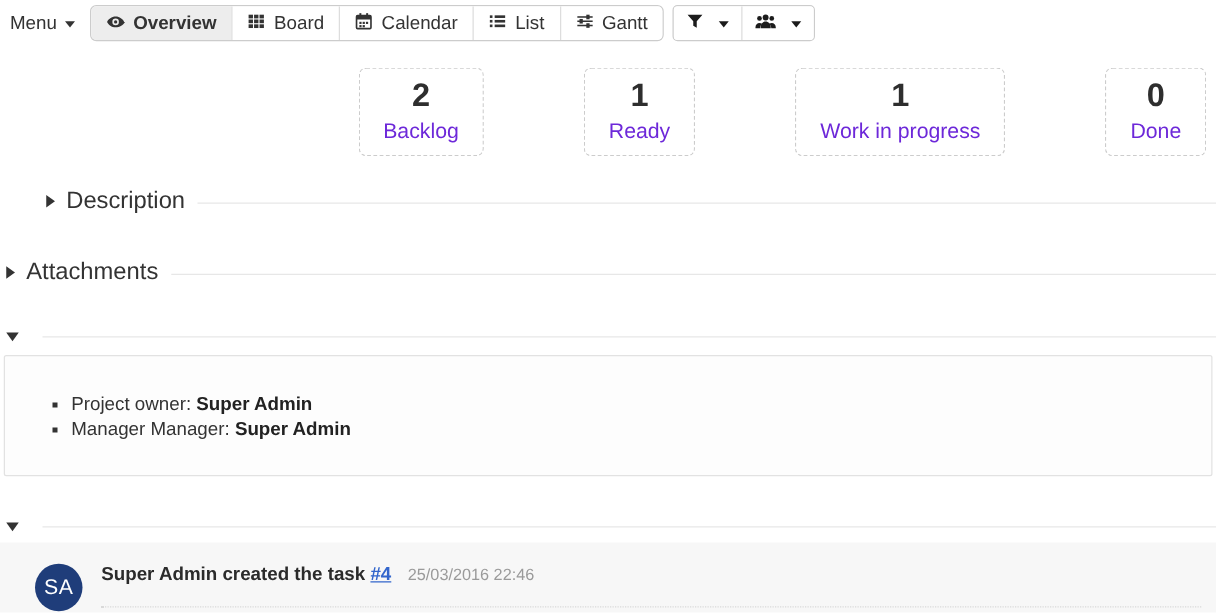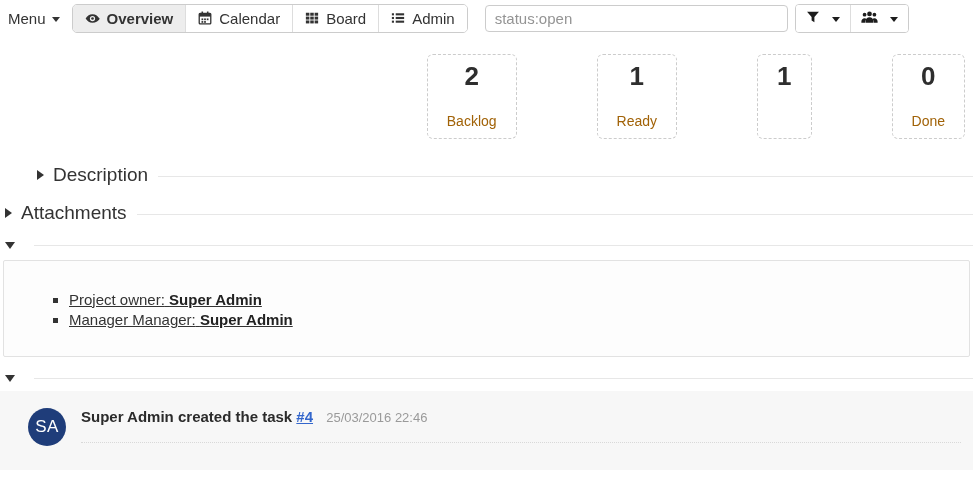--- a/index.html
+++ b/index.html
@@ -4,47 +4,47 @@
 <style>
   * { box-sizing: border-box; margin: 0; padding: 0; }
   html, body { width: 973px; height: 490px; overflow: hidden; background: #fff; }
   body { font-family: "Liberation Sans", "DejaVu Sans", sans-serif; color: #333; }
 
   
   .toolbar { display: flex; align-items: center; padding: 4px 24px 3px 8px; height: 35px; }
   .menu-dropdown { display: inline-flex; align-items: center; font-size: 15px; color: #333; cursor: pointer; margin-right: 12px; }
   .caret { display: inline-block; width: 0; height: 0; border-left: 4px solid transparent; border-right: 4px solid transparent; border-top: 5px solid currentColor; margin-left: 6px; position: relative; top: 1px; }
   .view-switcher { display: inline-flex; border: 1px solid #ccc; border-radius: 5px; overflow: hidden; background: #fff; }
-  .view-tab { display: inline-flex; align-items: center; gap: 7px; padding: 5px 12px; font-size: 15px; color: #333; text-decoration: none; border-left: 1px solid #ddd; background: #fff; cursor: pointer; }
+  .view-tab { display: inline-flex; align-items: flex-start; gap: 7px; padding: 5px 12px; font-size: 15px; color: #333; text-decoration: none; border-left: 1px solid #ddd; background: #fff; cursor: pointer; }
   .view-tab:first-child { border-left: none; }
   .view-tab.active { background: var(--active_tab_bg, #efefef); font-weight: bold; }
   .view-tab svg { display: block; }
   .search-input { margin-left: 17px; width: 303px; height: 27px; border: 1px solid #ccc; border-radius: 4px; padding: 3px 9px; font-size: 15px; color: #949494; font-family: inherit; outline: none; }
   .filter-group { display: inline-flex; border: 1px solid #ccc; border-radius: 4px; overflow: hidden; margin-left: 7px; background: #fff; }
   .filter-btn { display: inline-flex; align-items: center; gap: 6px; padding: 5px 10px; border: none; background: #fff; color: #1c1c1c; cursor: pointer; border-left: 1px solid #ddd; height: 27px; }
   .filter-btn:first-child { border-left: none; }
 
   
   .summary-row { display: flex; justify-content: flex-end; gap: 80px; padding-right: 8px; margin-top: 19px; }
   .summary-card { display: block; border: 1px dashed #ccc; border-radius: 6px; padding: 7px 19px 9px 19px; text-align: center; text-decoration: none; }
   .card-count { display: block; font-size: 26px; font-weight: bold; color: #2e2e2e; line-height: 1.15; }
-  .card-label { display: block; font-size: 14px; color: #a16207; margin-top: 21px; white-space: nowrap; }
-
-  
-  .accordion-title { display: flex; align-items: center; font-size: 19px; font-weight: normal; color: #333; margin-top: 16px; padding-left: 5px; cursor: pointer; }
+  .card-label { display: block; font-size: 17px; color: #6d28d9; margin-top: 3px; white-space: nowrap; }
+
+  
+  .accordion-title { display: flex; align-items: center; font-size: 19px; font-weight: normal; color: #333; margin-top: 35px; padding-left: 5px; cursor: pointer; }
   .accordion-title.first { margin-top: 25px; padding-left: 37px; }
   .tri { flex: none; margin-right: 9px; }
   .tri-right { width: 0; height: 0; border-top: 5px solid transparent; border-bottom: 5px solid transparent; border-left: 7px solid #333; }
   .tri-down  { width: 0; height: 0; border-left: 5px solid transparent; border-right: 5px solid transparent; border-top: 7px solid #333; position: relative; top: 2px; }
   .rule { flex: 1; border-top: 1px solid #e7e7e7; margin-left: 10px; position: relative; top: 2px; }
 
   
   .info-panel { margin: 13px 3px 0 3px; border: 1px solid #e2e2e2; border-radius: 2px; background: #fdfdfd; padding: 27px 20px 25px 20px; }
   .info-panel ul { list-style: square; padding-left: 33px; }
-  .info-panel li { font-size: 15px; color: #333; margin: 3px 12px; text-decoration: underline; }
+  .info-panel li { font-size: 15px; color: #333; margin: 3px 0; }
   .info-panel li b { color: #222; }
 
   
   .activity-item { background: var(--activity_bg, #f7f7f7); margin-top: 11px; padding: 17px 12px 24px 28px; display: flex; gap: 15px; }
   .avatar { flex: none; width: 38px; height: 38px; border-radius: 50%; background: var(--avatar_bg, #1f3d7a); color: #fff; font-size: 17px; display: flex; align-items: center; justify-content: center; letter-spacing: .5px; }
   .event-body { flex: 1; min-width: 0; }
   .event-title-row { border-bottom: 1px dotted #d9d9d9; padding-bottom: 16px; font-size: 15px; line-height: 1.2; }
   .event-title { font-weight: bold; color: #2b2b2b; }
   .task-link { color: var(--accent_link, #3366cc); font-weight: bold; text-decoration: underline; }
   .event-time { color: #9a9a9a; font-size: 13px; margin-left: 9px; }
@@ -62,69 +62,81 @@
 
   <div class="view-switcher">
     <a class="view-tab active">
       <span>
           <svg width="15" height="15" viewBox="0 0 16 16">
             <path fill-rule="evenodd" d="M8 3.4C4.6 3.4 1.9 5.6.7 8c1.2 2.4 3.9 4.6 7.3 4.6S14.8 10.4 16 8h-.7C14.1 5.6 11.4 3.4 8 3.4zm0 7.4A2.8 2.8 0 1 1 8 5.2a2.8 2.8 0 0 1 0 5.6z"></path>
             <circle cx="8" cy="8" r="1.4"></circle>
           </svg>
         </span>
       <span>Overview</span>
+    </a>
+    <a class="view-tab">
+      <span>
+          <svg width="14" height="14" viewBox="0 0 16 16">
+            <rect x="1" y="2" width="4" height="3.4"></rect>
+            <rect x="6" y="2" width="4" height="3.4"></rect>
+            <rect x="11" y="2" width="4" height="3.4"></rect>
+            <rect x="1" y="6.4" width="4" height="3.4"></rect>
+            <rect x="6" y="6.4" width="4" height="3.4"></rect>
+            <rect x="11" y="6.4" width="4" height="3.4"></rect>
+            <rect x="1" y="10.8" width="4" height="3.4"></rect>
+            <rect x="6" y="10.8" width="4" height="3.4"></rect>
+            <rect x="11" y="10.8" width="4" height="3.4"></rect>
+          </svg>
+        </span>
+      <span>Board</span>
     </a>
     <a class="view-tab">
       <span>
           <svg width="14" height="14" viewBox="0 0 16 16">
             <rect x="1.4" y="2.8" width="13.2" height="12" rx="1" fill="none" stroke="currentColor" stroke-width="1.5"></rect>
             <rect x="1.4" y="3" width="13.2" height="3.4"></rect>
             <rect x="4" y="0.6" width="1.8" height="3.4"></rect>
             <rect x="10.2" y="0.6" width="1.8" height="3.4"></rect>
             <rect x="4" y="8.5" width="2" height="2"></rect>
             <rect x="7" y="8.5" width="2" height="2"></rect>
             <rect x="10" y="8.5" width="2" height="2"></rect>
             <rect x="4" y="11.5" width="2" height="2"></rect>
             <rect x="7" y="11.5" width="2" height="2"></rect>
           </svg>
         </span>
       <span>Calendar</span>
     </a>
     <a class="view-tab">
       <span>
           <svg width="14" height="14" viewBox="0 0 16 16">
-            <rect x="1" y="2" width="4" height="3.4"></rect>
-            <rect x="6" y="2" width="4" height="3.4"></rect>
-            <rect x="11" y="2" width="4" height="3.4"></rect>
-            <rect x="1" y="6.4" width="4" height="3.4"></rect>
-            <rect x="6" y="6.4" width="4" height="3.4"></rect>
-            <rect x="11" y="6.4" width="4" height="3.4"></rect>
-            <rect x="1" y="10.8" width="4" height="3.4"></rect>
-            <rect x="6" y="10.8" width="4" height="3.4"></rect>
-            <rect x="11" y="10.8" width="4" height="3.4"></rect>
-          </svg>
-        </span>
-      <span>Board</span>
-    </a>
-    <a class="view-tab">
-      <span>
-          <svg width="14" height="14" viewBox="0 0 16 16">
             <rect x="1" y="2.6" width="2.4" height="2.4"></rect>
             <rect x="5.4" y="2.6" width="9.6" height="2.4"></rect>
             <rect x="1" y="6.8" width="2.4" height="2.4"></rect>
             <rect x="5.4" y="6.8" width="9.6" height="2.4"></rect>
             <rect x="1" y="11" width="2.4" height="2.4"></rect>
             <rect x="5.4" y="11" width="9.6" height="2.4"></rect>
           </svg>
         </span>
-      <span>Admin</span>
-    </a>
-  </div>
-
-  <input class="search-input" type="text" value="status:open" style="">
+      <span>List</span>
+    </a>
+    <a class="view-tab">
+      <span>
+          <svg width="14" height="14" viewBox="0 0 16 16">
+            <rect x="1" y="3.4" width="14" height="1.4"></rect>
+            <rect x="1" y="7.3" width="14" height="1.4"></rect>
+            <rect x="1" y="11.2" width="14" height="1.4"></rect>
+            <rect x="9.2" y="2" width="3" height="4.2"></rect>
+            <rect x="3" y="5.9" width="3" height="4.2"></rect>
+            <rect x="9.2" y="9.8" width="3" height="4.2"></rect>
+          </svg>
+        </span>
+      <span>Gantt</span>
+    </a>
+  </div>
+
 
   <div class="filter-group">
     <button class="filter-btn">
       <span><svg width="14" height="14" viewBox="0 0 16 16">
             <path d="M1.2 2h13.6L9.6 8.1V14l-3.2-1.9V8.1z"></path>
           </svg></span>
       <span class="caret"></span>
     </button>
     <button class="filter-btn">
       <span><svg width="17" height="14" viewBox="0 0 18 14">
@@ -144,20 +156,21 @@
   <a class="summary-card">
     <span class="card-count">2</span>
     <span class="card-label">Backlog</span>
   </a>
   <a class="summary-card">
     <span class="card-count">1</span>
     <span class="card-label">Ready</span>
   </a>
   <a class="summary-card">
     <span class="card-count">1</span>
+    <span class="card-label">Work in progress</span>
   </a>
   <a class="summary-card">
     <span class="card-count">0</span>
     <span class="card-label">Done</span>
   </a>
 </div>
 
 <div class="accordion-title first">
   <span class="tri tri-right"></span>
   <span>Description</span>

